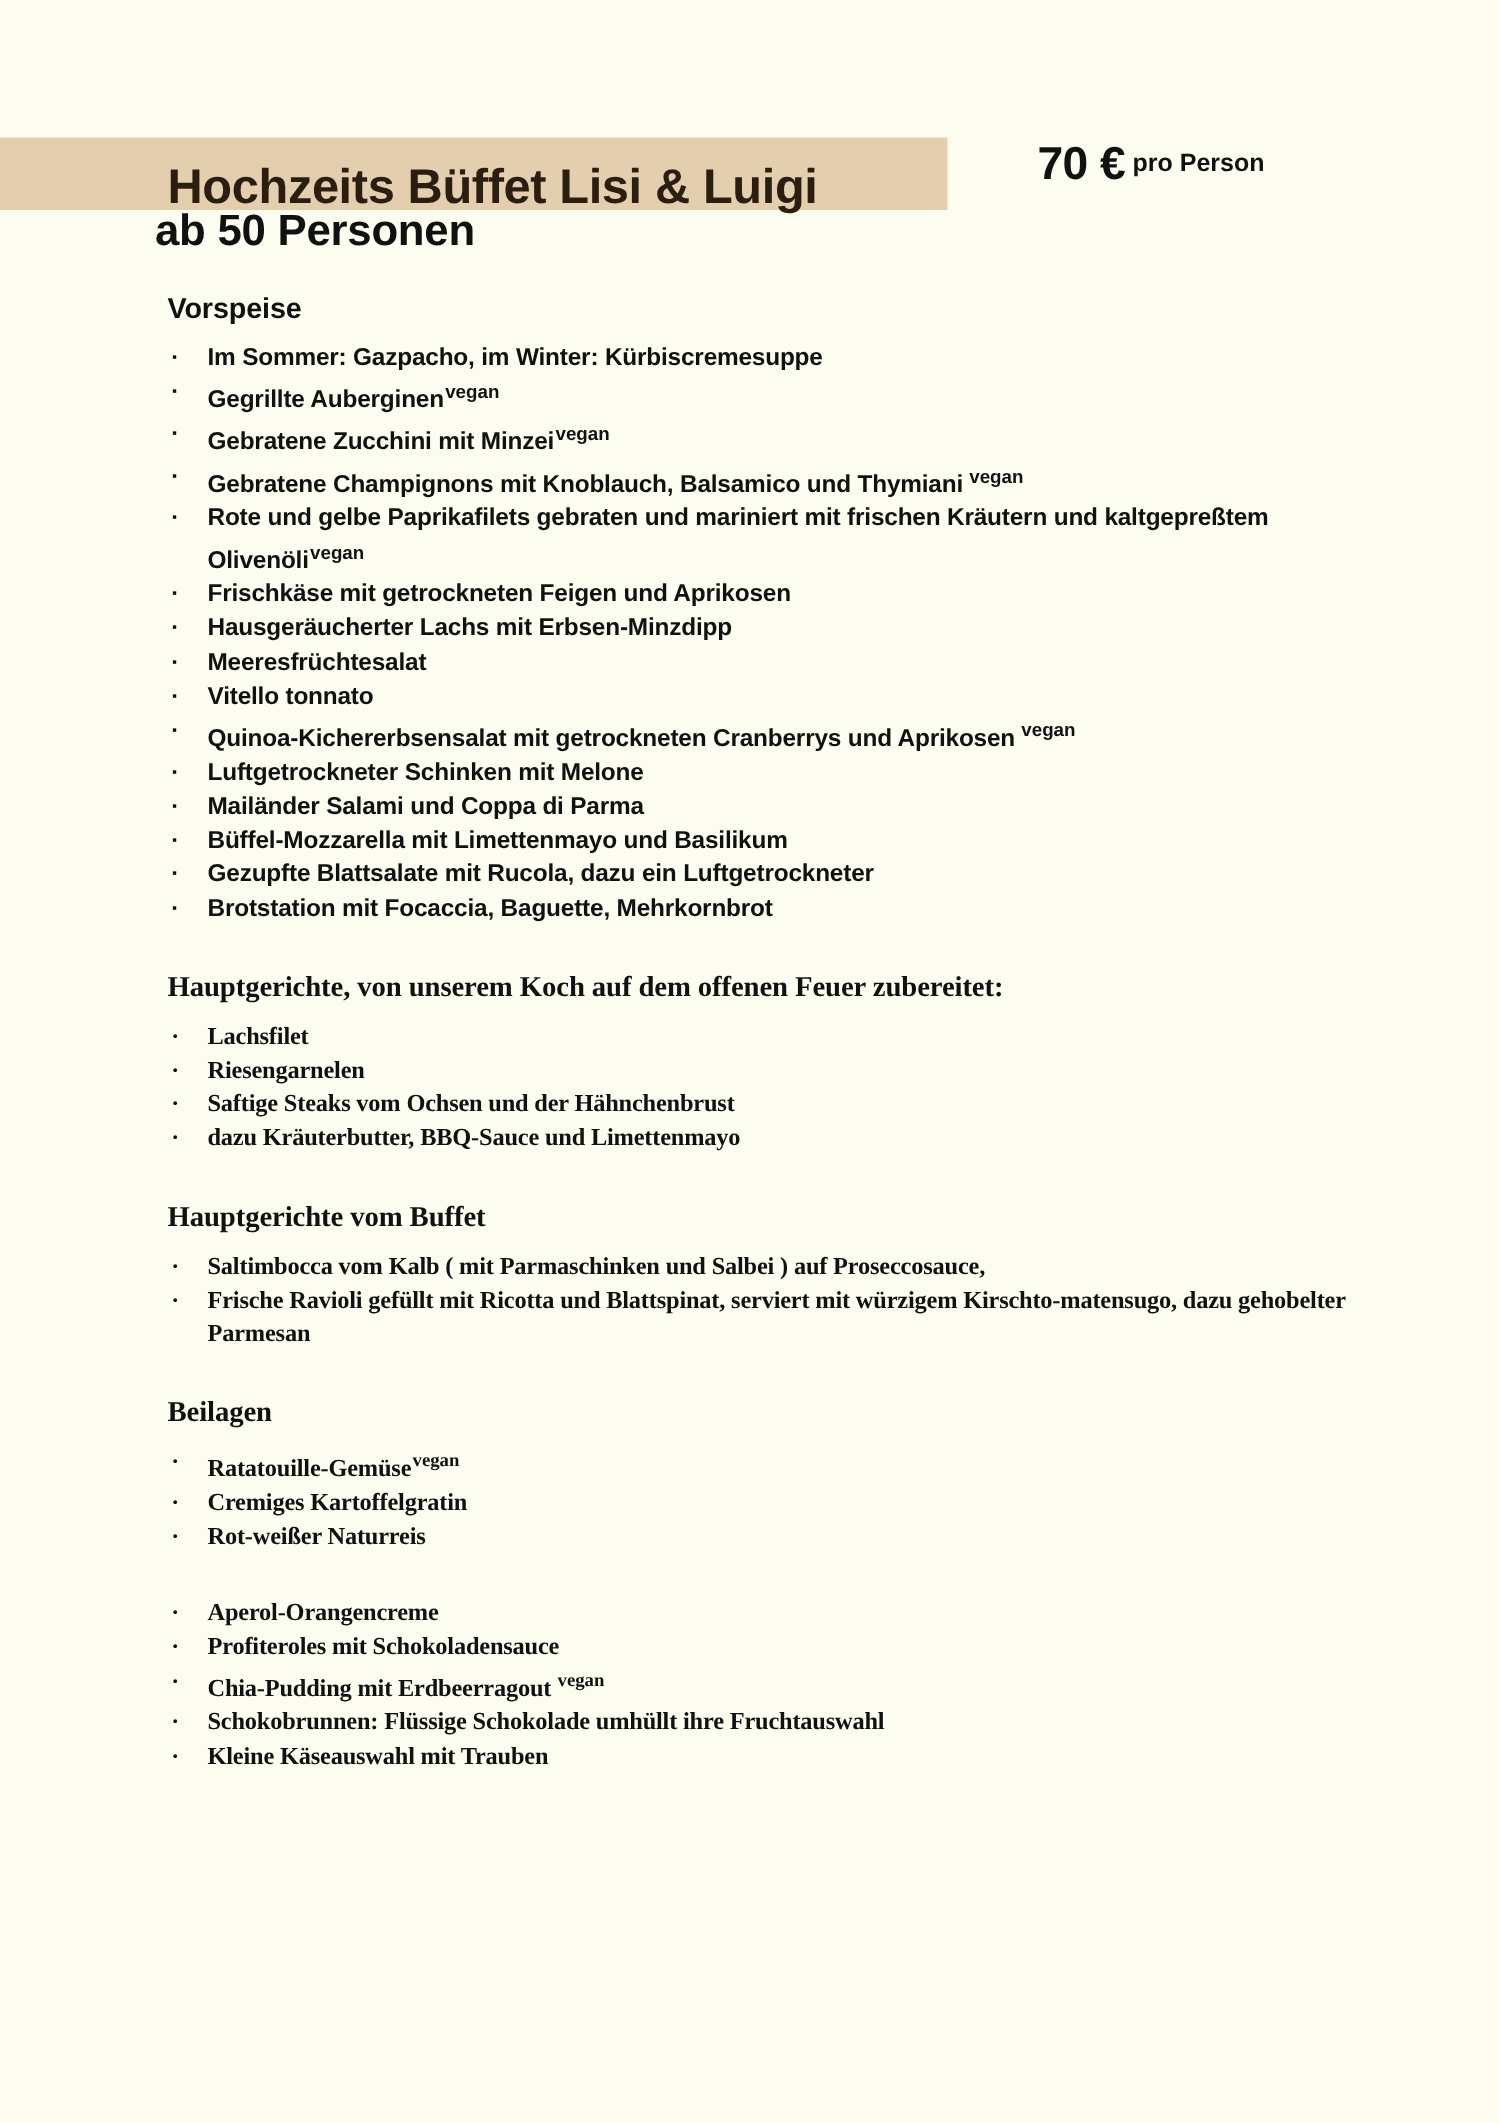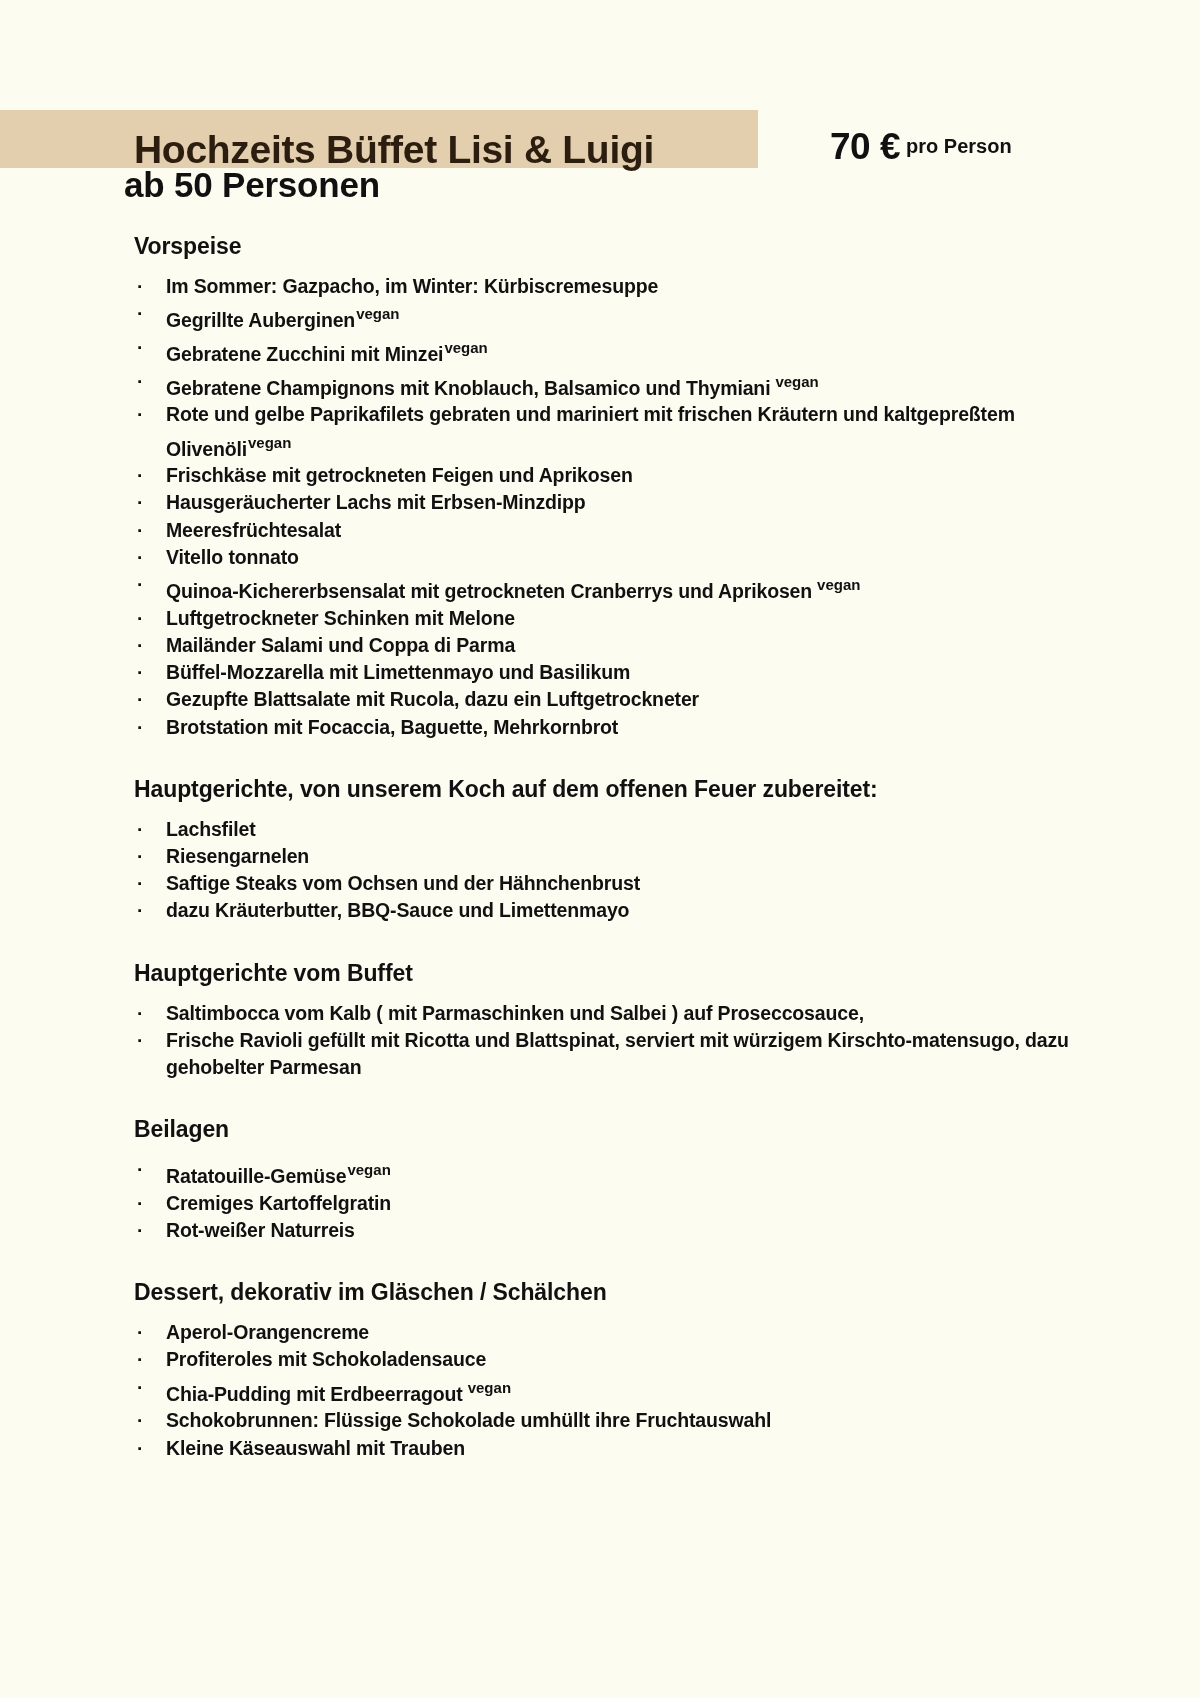--- a/index.html
+++ b/index.html
@@ -39,21 +39,21 @@
     font-weight: bold;
     letter-spacing: -0.3px;
     color: #2B1D10;
     line-height: 52px;
     white-space: nowrap;
     margin-top: 11px;
   }
   .price-wrap {
     position: absolute;
     left: 830px;
-    top: 126px;
+    top: 110px;
     white-space: nowrap;
   }
   .price-amount {
     font-size: 37px;
     font-weight: bold;
     color: #111;
     letter-spacing: -0.5px;
     vertical-align: baseline;
   }
   .price-unit {
@@ -85,21 +85,21 @@
   .section { margin-bottom: 0; }
 
   .section-heading {
     font-size: 23px;
     font-weight: bold;
     color: #111;
     letter-spacing: -0.1px;
     line-height: 29px;
     margin: 0 0 12px 0;
   }
-  .section + .section { margin-top: 34px; }
+  .section + .section { margin-top: 34px; font-family: Liberation Serif, serif; }
 
   ul.items {
     list-style: none;
     margin: 0;
     padding: 0;
   }
   ul.items li {
     position: relative;
     padding-left: 32px;
     font-size: 19.5px;
@@ -180,21 +180,20 @@
       </div>
       <div class="section">
         <div class="section-heading">Beilagen</div>
         <ul class="items">
           <li><span class="bullet">·</span><span>Ratatouille-Gemüse</span><span class="vegan">vegan</span></li>
           <li><span class="bullet">·</span><span>Cremiges Kartoffelgratin</span></li>
           <li><span class="bullet">·</span><span>Rot-weißer Naturreis</span></li>
         </ul>
       </div>
       <div class="section">
-        <div class="section-heading">Dessert, dekorativ im Gläschen / Schälchen</div>
         <ul class="items">
           <li><span class="bullet">·</span><span>Aperol-Orangencreme</span></li>
           <li><span class="bullet">·</span><span>Profiteroles mit Schokoladensauce</span></li>
           <li><span class="bullet">·</span><span>Chia-Pudding mit Erdbeerragout</span><span class="vegan spaced">vegan</span></li>
           <li><span class="bullet">·</span><span>Schokobrunnen: Flüssige Schokolade umhüllt ihre Fruchtauswahl</span></li>
           <li><span class="bullet">·</span><span>Kleine Käseauswahl mit Trauben</span></li>
         </ul>
       </div>
     </div>
 

